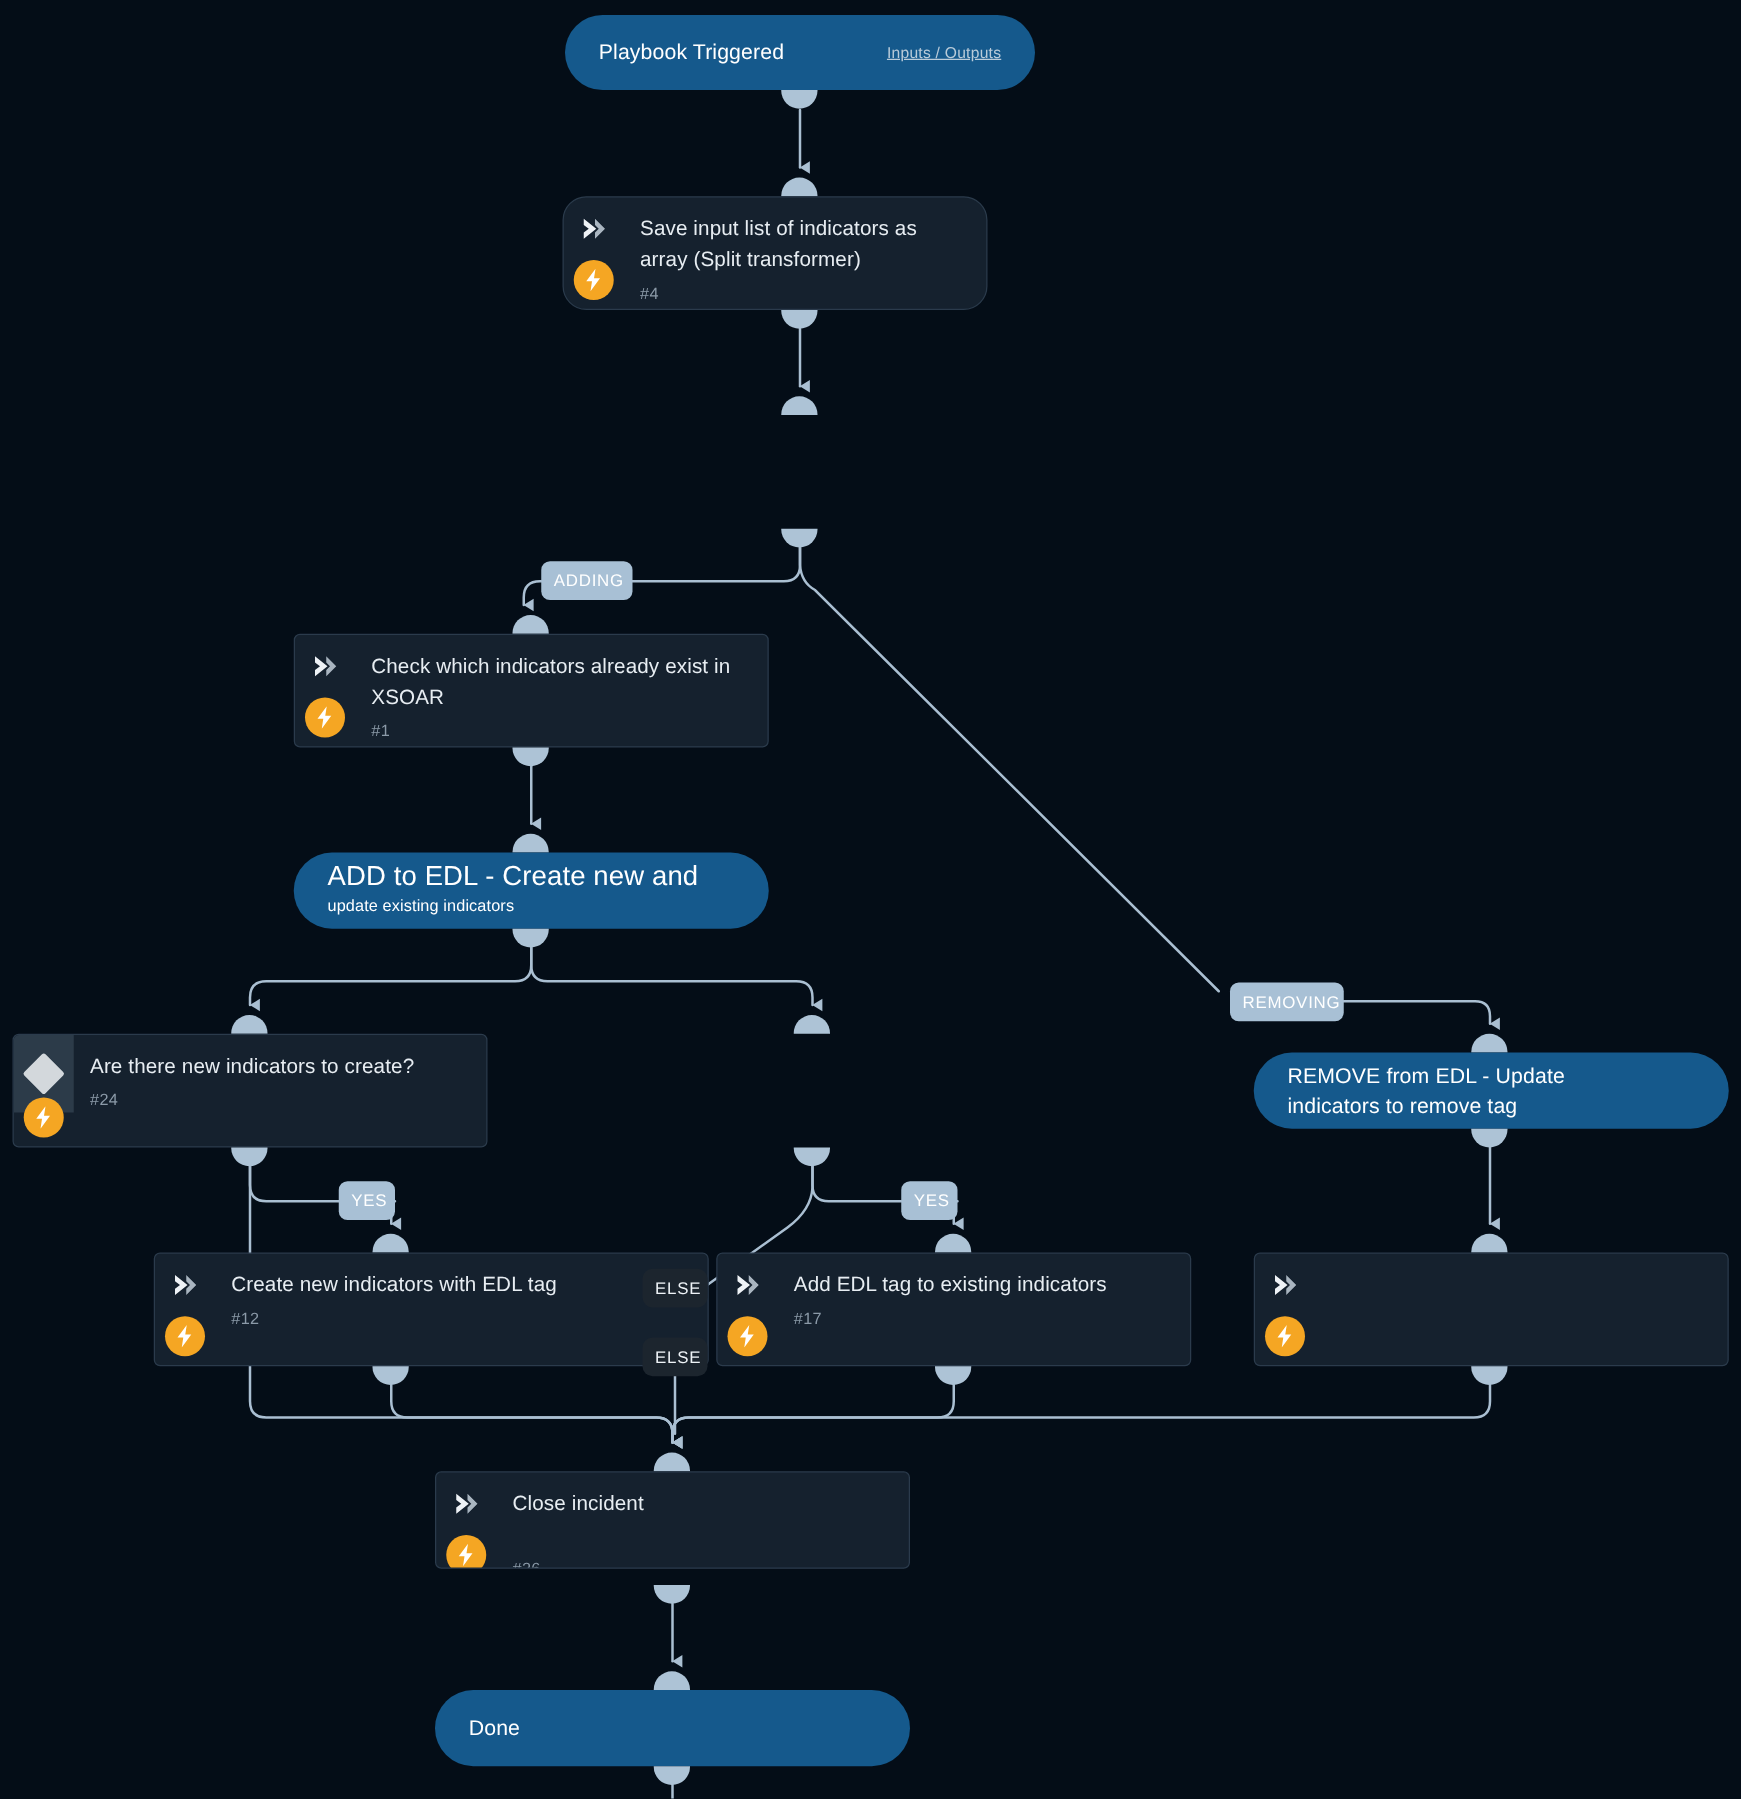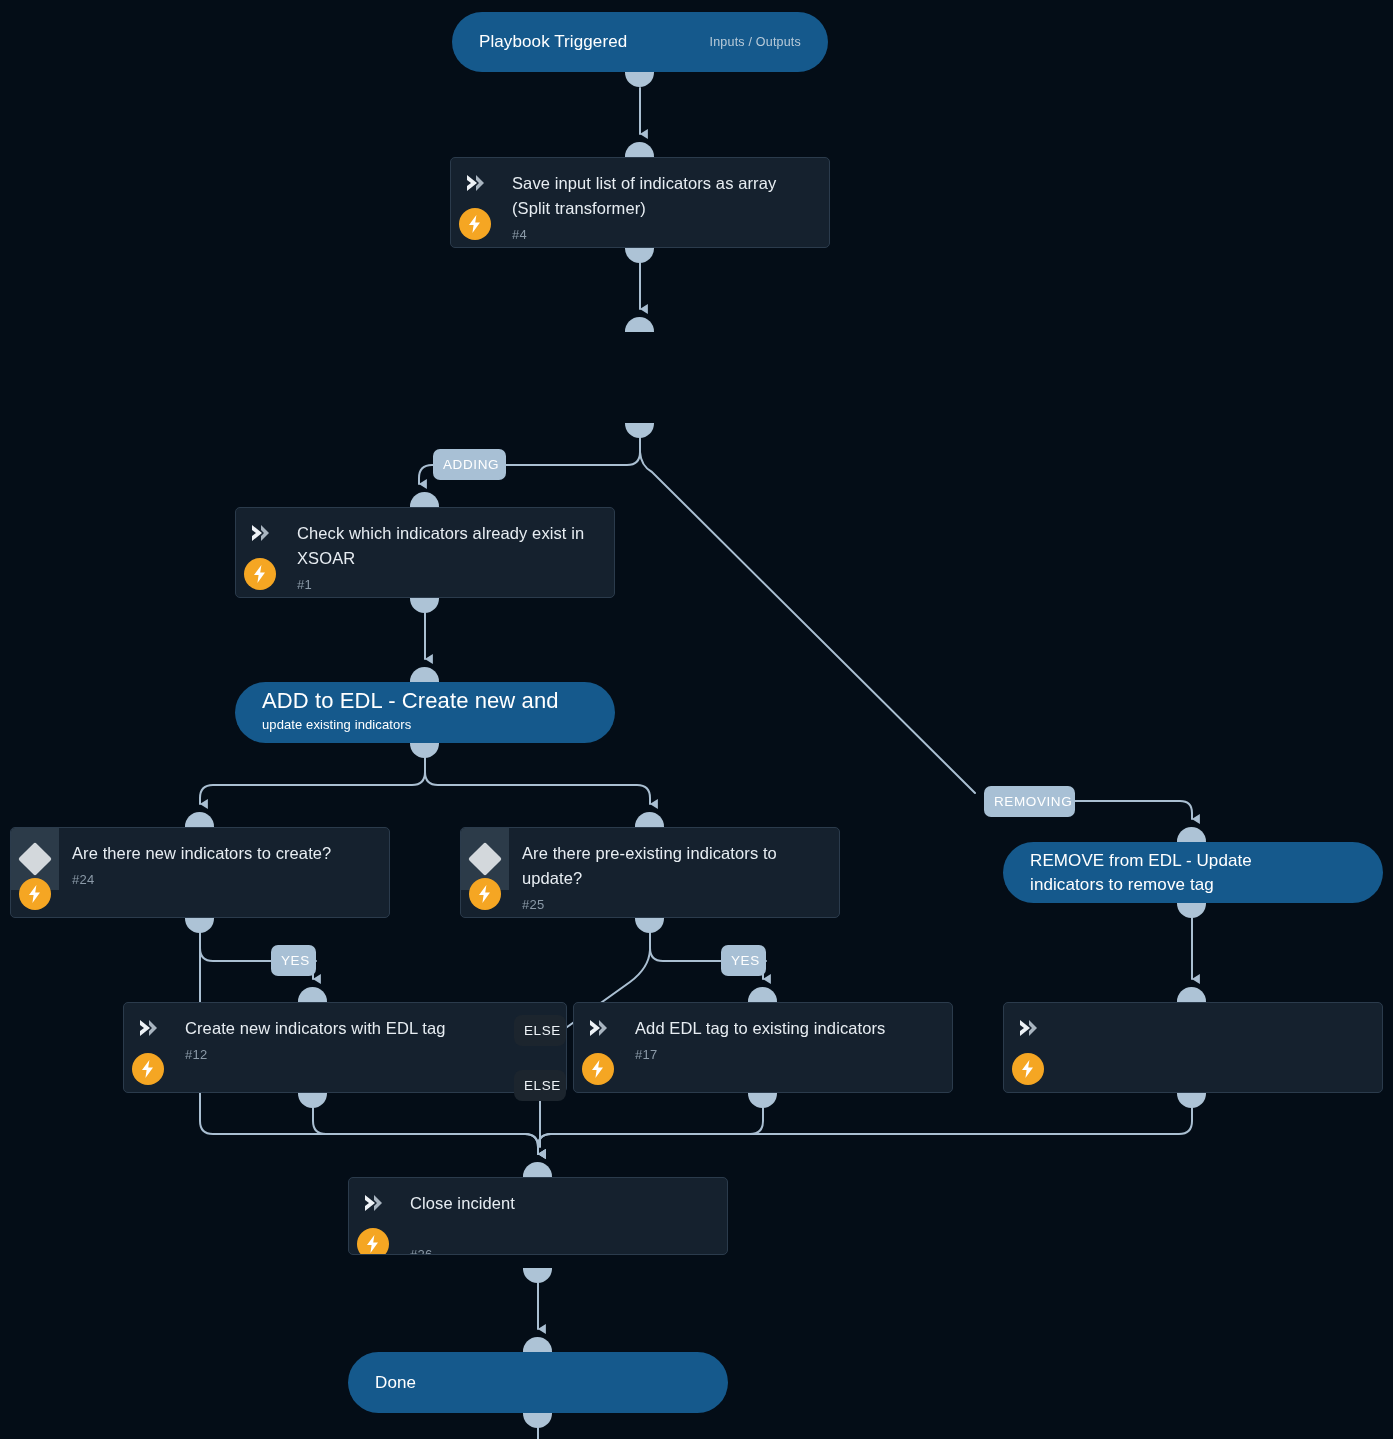--- a/index.html
+++ b/index.html
@@ -46,20 +46,21 @@
     font-weight: 400;
     padding-left: 27px;
     letter-spacing: .1px;
   }
   .pill .pill-aux {
     margin-left: auto;
     padding-right: 27px;
     font-size: 12.5px;
     color: #b9cbd9;
     letter-spacing: .2px;
+    text-decoration: underline;
   }
 
   
   .box {
     background: #15212e;
     border: 1px solid #2b3b4c;
     border-radius: 5px;
     overflow: hidden;
   }
   .box .icon-col {
@@ -200,21 +201,21 @@
     </g>
   </svg>
 
   <div class="node pill" style="left:452px; top:12px; width:376px; height:60px;">
     <span class="pill-title">Playbook Triggered</span>
     <span class="pill-aux">Inputs / Outputs</span>
   </div>
   <div class="handle out" style="left:625px; top:72px;"></div>
 
   <div class="handle in" style="left:625px; top:142px;"></div>
-  <div class="node box" style="left:450px; top:157px; width:380px; height:91px;">
+  <div class="node box" style="left:450px; top:157px; width:340px; height:91px;border-radius:19px;">
     <div class="icon-col">
       <svg class="glyph-chevron" viewBox="0 0 22 22">
         <path d="M3,3 L13,11 L3,19 L3,14 L7,11 L3,8 Z" fill="#eef2f6"></path>
         <path d="M12,3 L20,11 L12,19 L12,14 L15,11 L12,8 Z" fill="#a9b5c0"></path>
       </svg>
       <div class="bolt" style="top:50px;">
         <svg width="16" height="18" viewBox="0 0 16 18">
             <path d="M9.4,0 L2,10 L6.6,10 L5.4,18 L13,7.6 L8.2,7.6 Z" fill="#ffffff"></path>
           </svg>
       </div>
@@ -273,34 +274,20 @@
       </div>
     </div>
     <div class="body">
       <div class="title">Are there new indicators to create?</div>
       <div class="num" style="margin-top:6px;">#24</div>
     </div>
   </div>
   <div class="handle out" style="left:185px; top:918px;"></div>
 
   <div class="handle in" style="left:635px; top:812px;"></div>
-  <div class="node box cond" style="left:460px; top:827px; width:380px; height:91px;">
-    <div class="icon-col">
-      <div class="glyph-diamond" style="top:19px;"></div>
-      <div class="bolt" style="top:50px;">
-        <svg width="16" height="18" viewBox="0 0 16 18">
-            <path d="M9.4,0 L2,10 L6.6,10 L5.4,18 L13,7.6 L8.2,7.6 Z" fill="#ffffff"></path>
-          </svg>
-      </div>
-    </div>
-    <div class="body">
-      <div class="title">Are there pre-existing indicators to update?</div>
-      <div class="num" style="margin-top:6px;">#25</div>
-    </div>
-  </div>
   <div class="handle out" style="left:635px; top:918px;"></div>
 
   <div class="branch-label" style="left:984px; top:786px; width:91px;">
     <span>REMOVING</span>
   </div>
 
   <div class="handle in" style="left:1177px; top:827px;"></div>
   <div class="node pill" style="left:1003px; top:842px; width:380px; height:61px;">
     <div style="padding-left:27px; line-height:24px;">
       <div class="pill-title" style="padding-left:0; font-size:17px;">REMOVE from EDL - Update</div>

